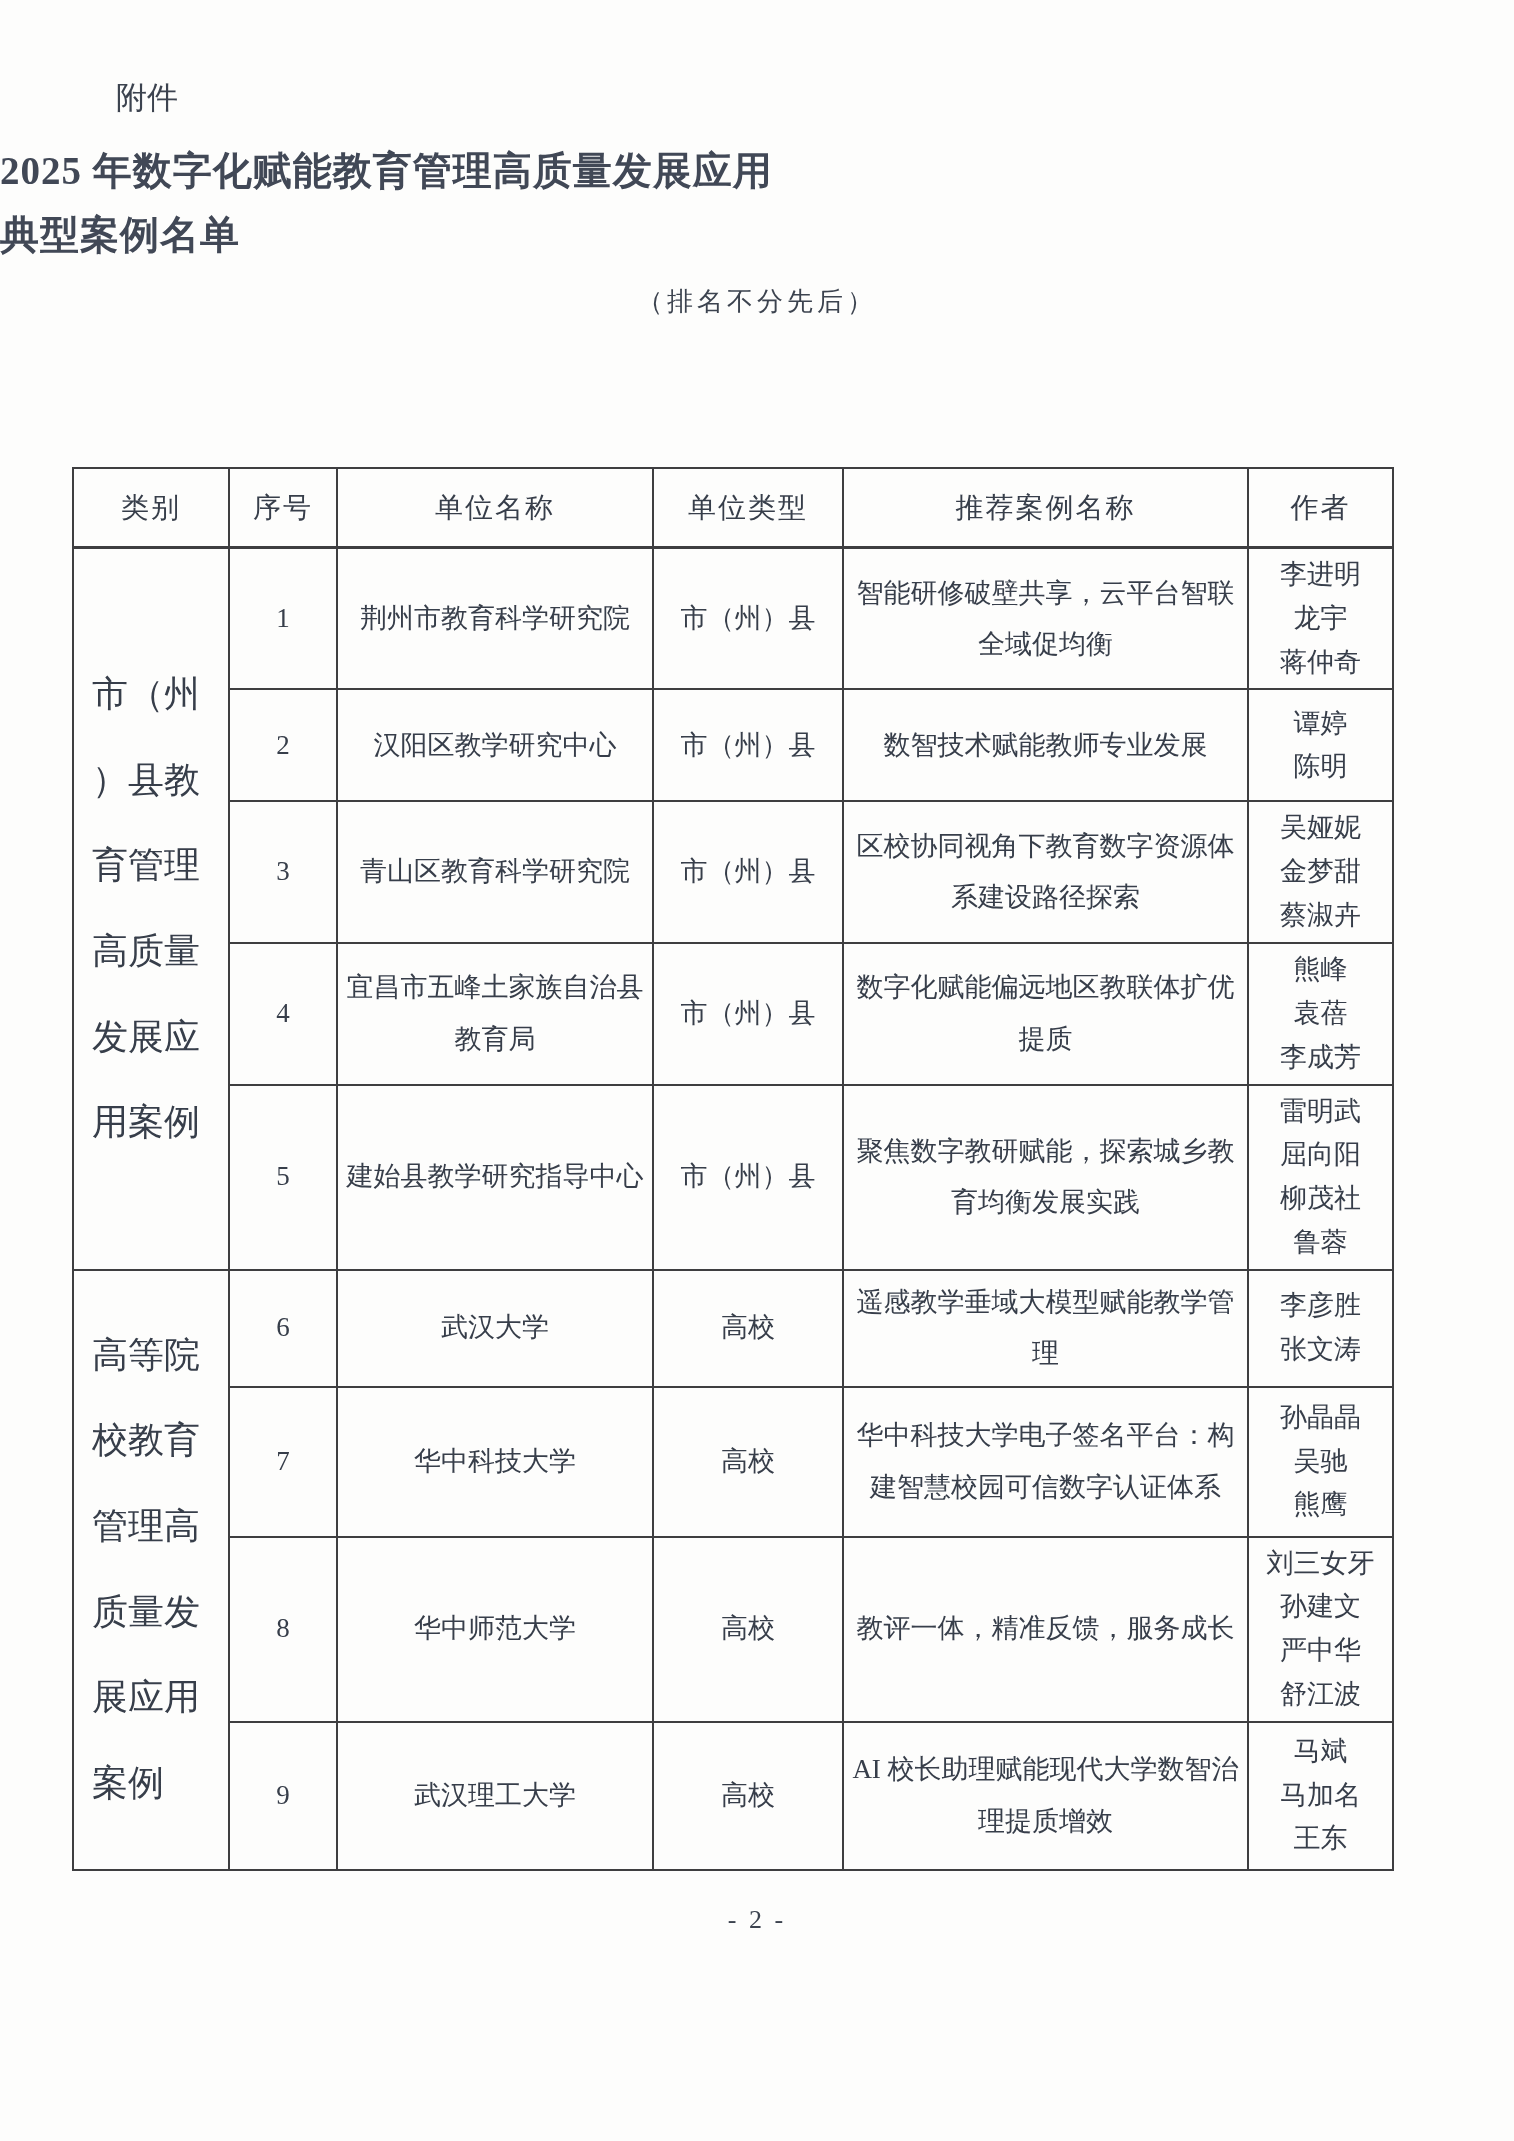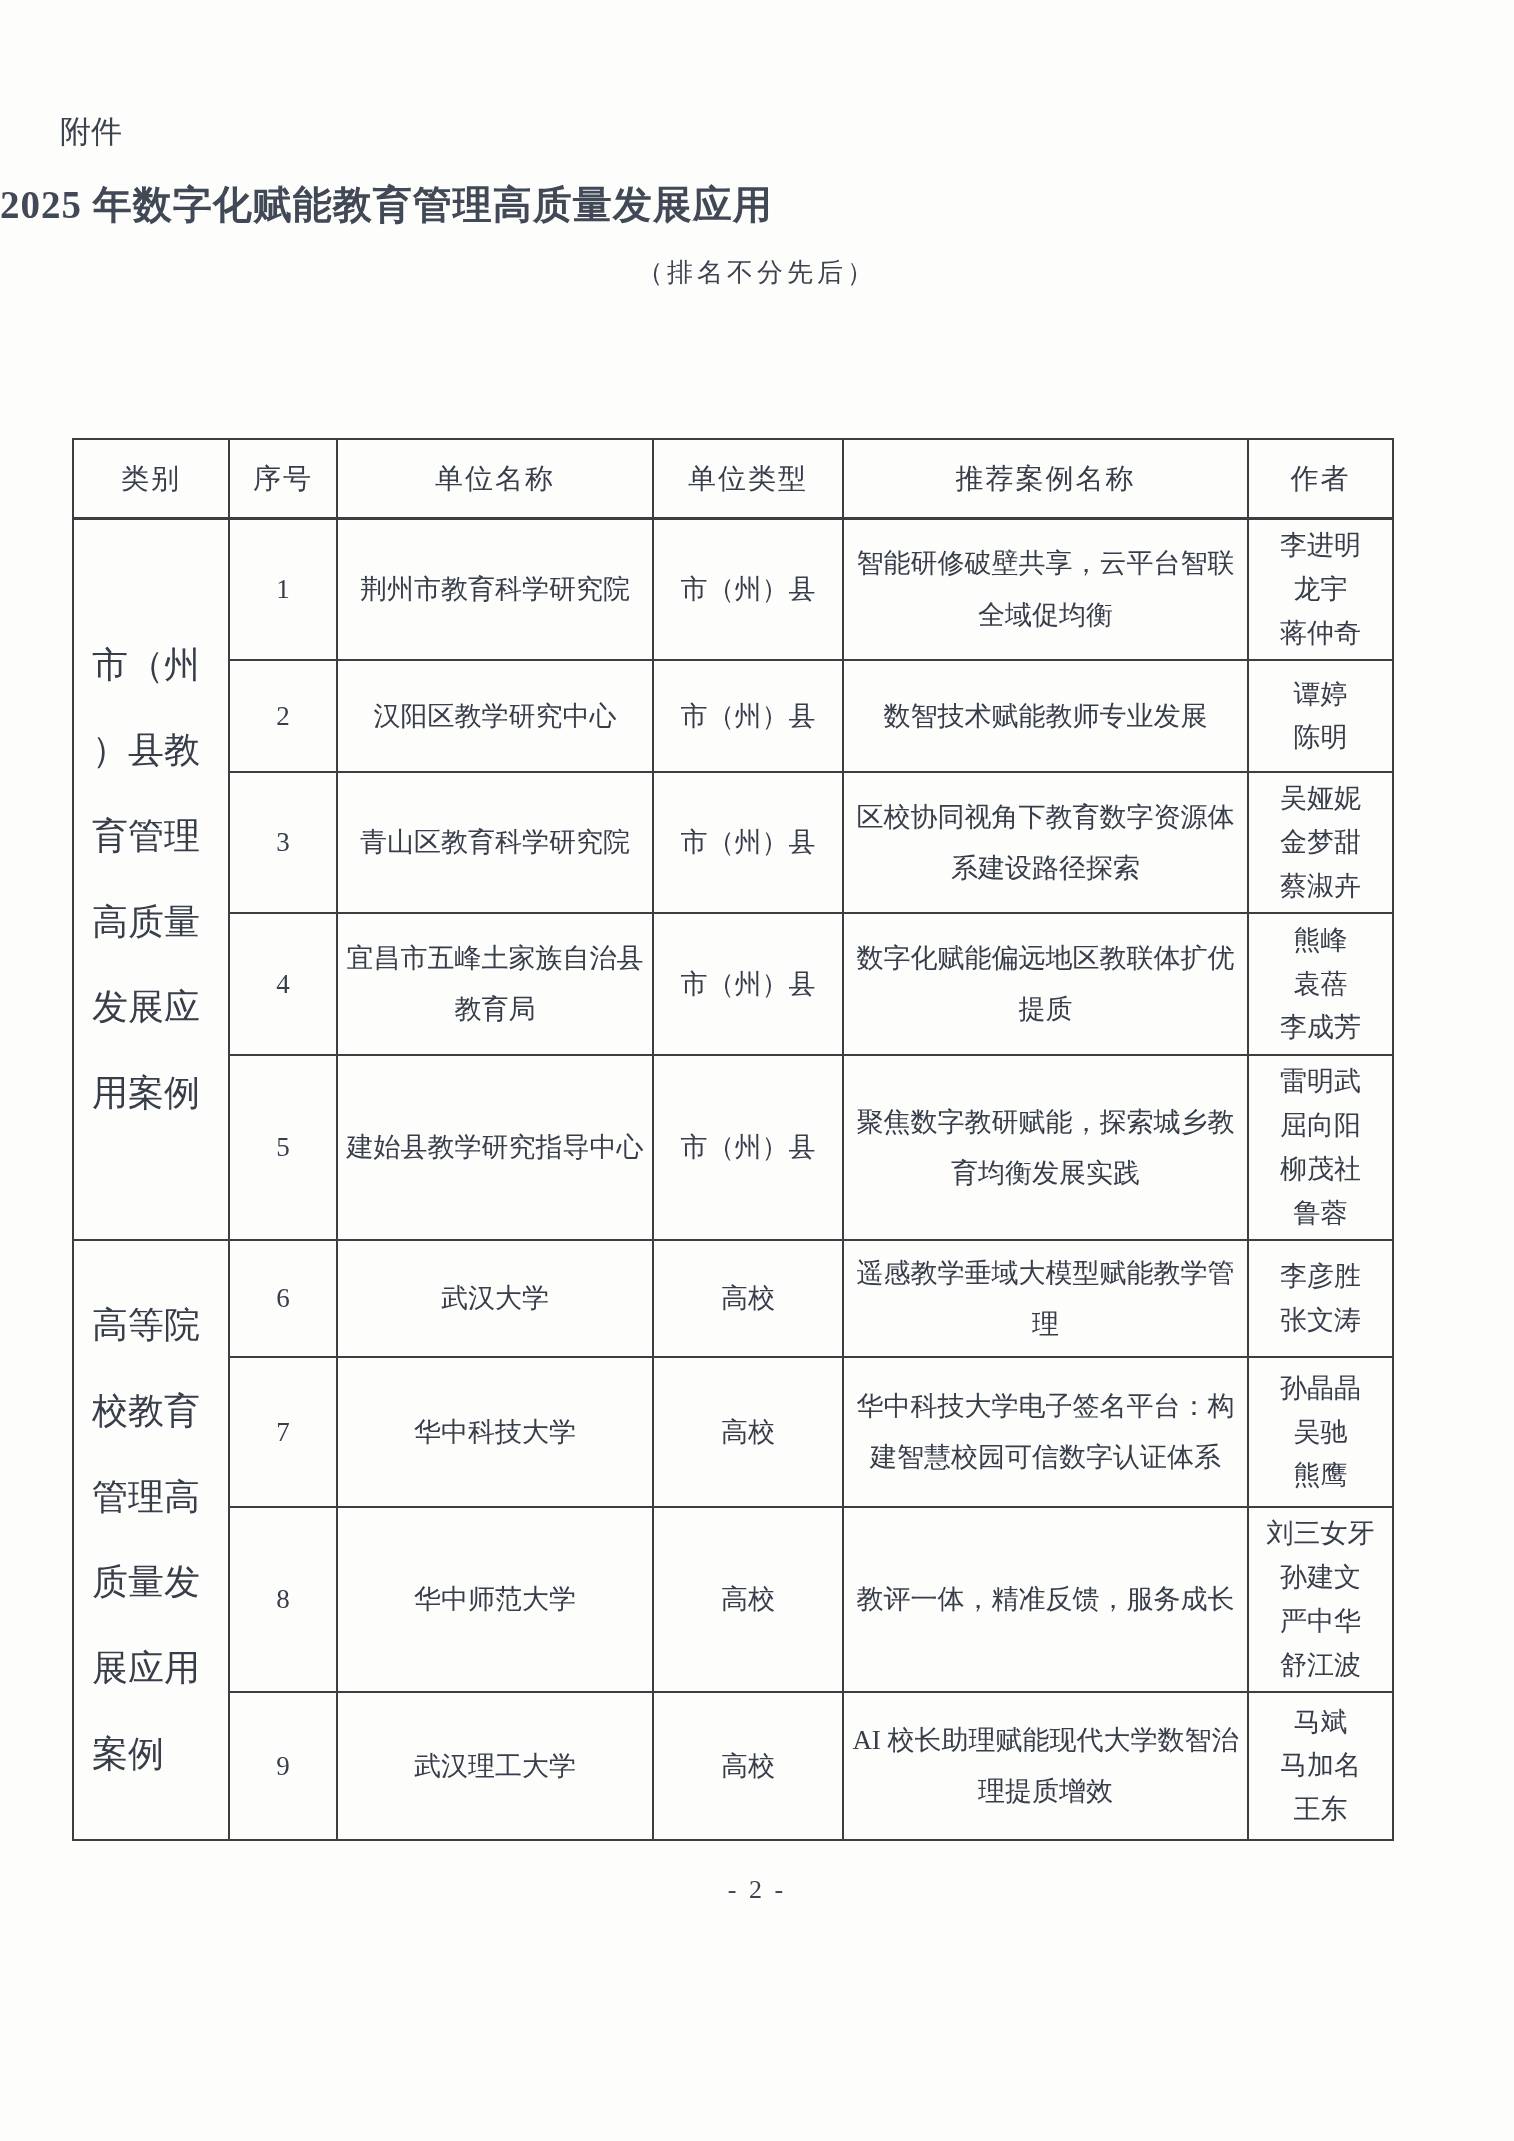--- a/index.html
+++ b/index.html
@@ -2,21 +2,21 @@
 <html lang="zh"><head>
 <meta charset="utf-8">
 <style>
   html,body{margin:0;padding:0;background:#e8e8e8;}
   .page{
     width:1514px;height:2141px;margin:0 auto;background:#fdfdfc;
     color:#3a414d;font-family:"Liberation Serif","DejaVu Serif",serif;
     box-sizing:border-box;overflow:hidden;position:relative;
   }
   .attachment{
-    padding-top:110px;margin-left:60px;font-size:31px;line-height:1.4;
+    padding-top:76px;margin-left:116px;font-size:31px;line-height:1.4;
     color:#3c434f;
   }
   .doc-title{
     margin-top:20px;font-size:39px;font-weight:bold;
     line-height:1.62;color:#414856;letter-spacing:1px;
   }
   .doc-subtitle{
     margin-top:18px;text-align:center;font-size:26px;letter-spacing:4px;
     color:#3c434f;
   }
@@ -52,20 +52,21 @@
 </style>
 </head>
 <body>
 
 <div class="page">
 
   <div class="attachment">附件</div>
 
   <div class="doc-title">
     <div>2025 年数字化赋能教育管理高质量发展应用</div>
+    <div>典型案例名单</div>
   </div>
 
   <div class="doc-subtitle">（排名不分先后）</div>
 
   <table class="case-table">
     <colgroup>
       <col style="width:156px">
         <col style="width:108px">
         <col style="width:316px">
       <col style="width:190px">

